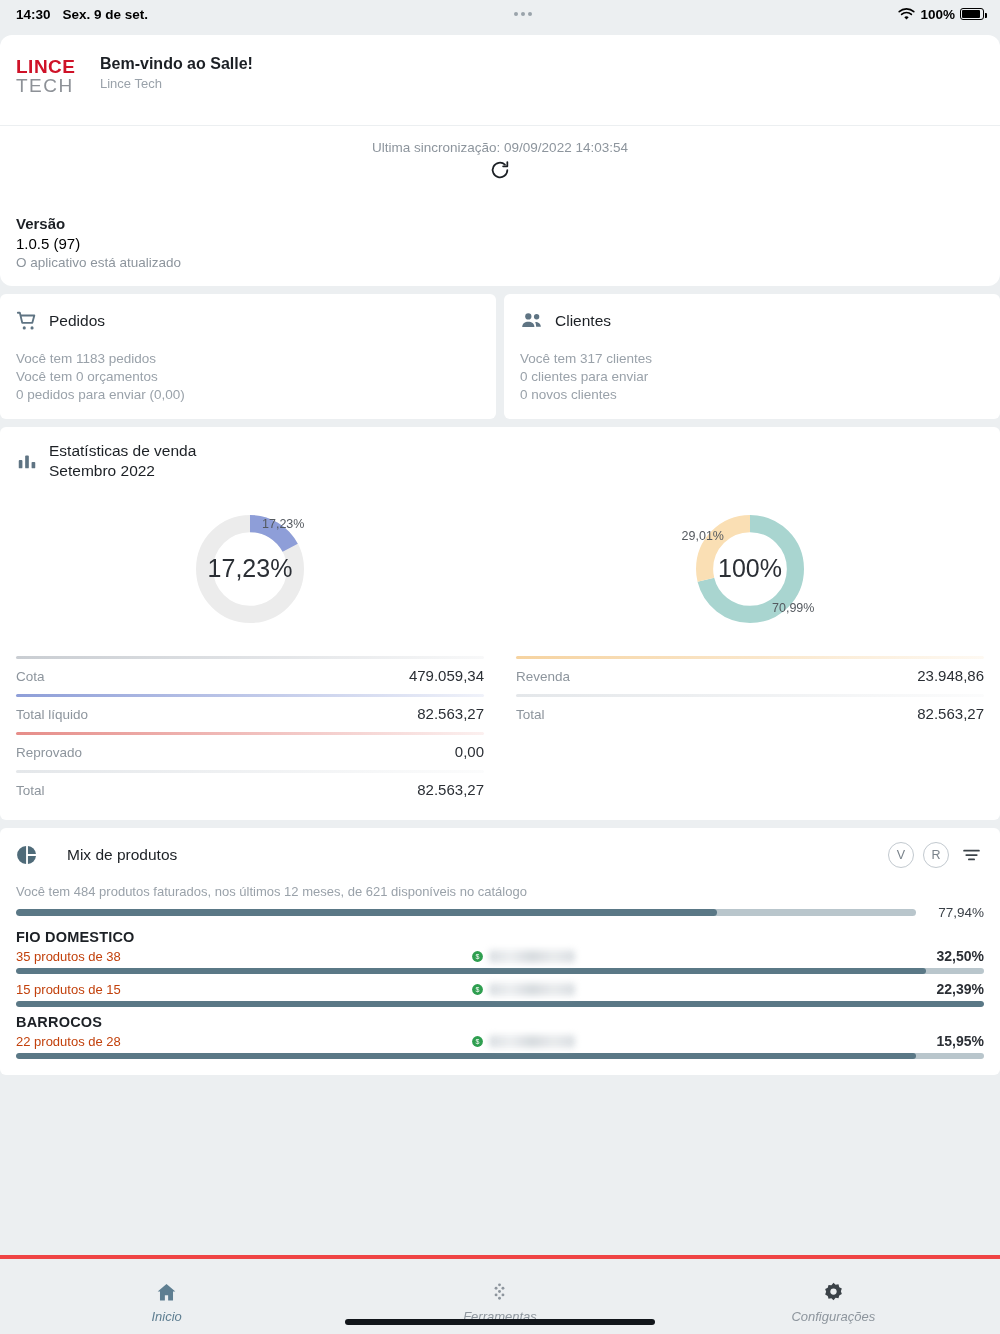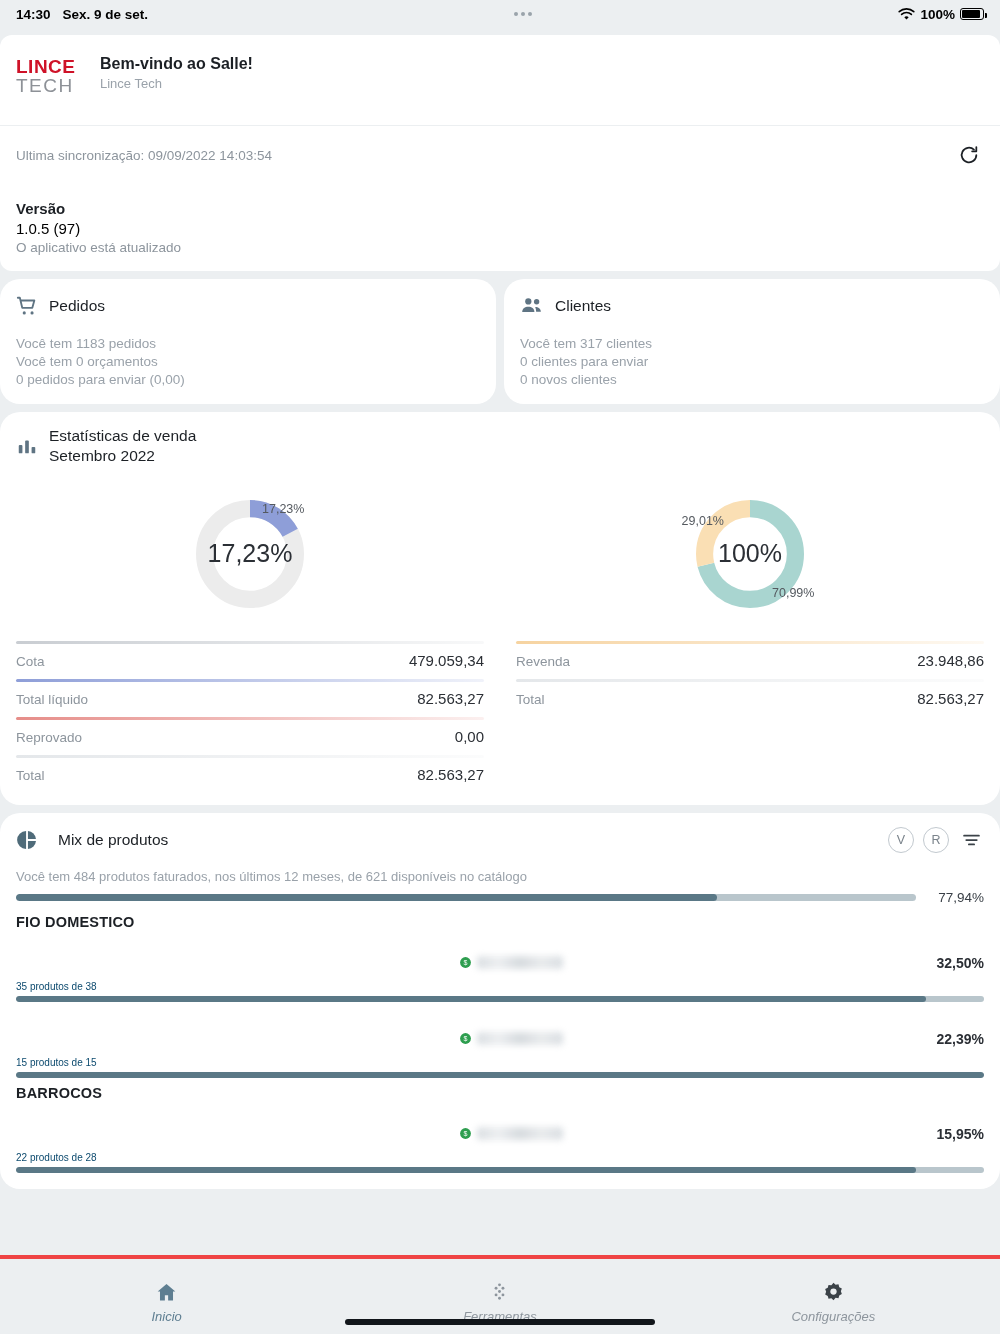--- a/index.html
+++ b/index.html
@@ -29,21 +29,21 @@
   }
   .battery::after {
     content: ""; position: absolute; right: -3.5px; top: 3.5px;
     width: 2px; height: 5px; background: #000; border-radius: 0 1px 1px 0;
   }
   .battery i { position: absolute; left: 1.3px; top: 1.3px; bottom: 1.3px; width: 82%; background: #000; border-radius: 1px; display:block;}
 
   
   .content { flex: 1; overflow: hidden; padding: 7px 0 0 0; }
   .card {
-    background: #fff; border-radius: 20px;
+    background: #fff; border-radius: 6px;
     margin: 0 0 8px 0;
   }
   .card.pad { padding: 14px 16px; }
 
   
   .welcome { display: flex; align-items: flex-start; gap: 14px; padding: 20px 16px 30px 16px; }
   .logo { width: 70px; flex: 0 0 70px; line-height: 1; padding-top: 2px;}
   .logo .l1 { font-size: 19px; font-weight: 700; color: #cf1228; letter-spacing: .5px; }
   .logo .l2 { font-size: 19px; font-weight: 400; color: #8d9197; letter-spacing: 1.5px; }
   .welcome-text .wt-title { font-size: 16px; font-weight: 600; color: #1c2025; margin-bottom: 3px; }
@@ -84,40 +84,40 @@
   .tables { display: flex; padding: 0 0 12px 0; }
   .tablecol { flex: 1; padding: 0 16px; }
   .trow { position: relative; padding: 11px 0 10px 0; display: flex; justify-content: space-between; align-items: baseline; }
   .trow .bar { position: absolute; top: 0; left: 0; height: 2.5px; width: 100%; border-radius: 2px; }
   .trow .tlabel { font-size: 13.5px; color: #8d959d; }
   .trow .tvalue { font-size: 15px; color: #2b2f35; }
 
   
   .mix { padding: 14px 16px 16px 16px; }
   .mix-head { display: flex; align-items: center; justify-content: space-between; margin-bottom: 16px; }
-  .mix-head-left { display: flex; align-items: center; gap: 20px; }
+  .mix-head-left { display: flex; align-items: center; gap: 29px; }
   .mix-title { font-size: 15.5px; color: #1c2025; }
   .mix-actions { display: flex; align-items: center; gap: 9px; }
   .circ-btn {
     width: 26px; height: 26px; border-radius: 50%; border: 1px solid #c2c9cf;
     display: flex; align-items: center; justify-content: center;
     font-size: 12.5px; color: #7a838b; cursor: pointer;
   }
   .filter-btn { width: 26px; height: 26px; display: flex; align-items:center; justify-content:center; cursor:pointer; }
 
   .mix-sub { font-size: 13px; color: #9aa2aa; margin-bottom: 6px; }
   .pbar-row { display: flex; align-items: center; gap: 10px; margin-bottom: 2px; }
   .pbar { flex: 1; height: 7px; border-radius: 4px; background: #b9c6cc; overflow: hidden; }
   .pbar i { display: block; height: 100%; background: #5a7886; border-radius: 4px; }
   .pbar-pct { font-size: 13.5px; color: #3a4047; min-width: 58px; text-align: right; }
 
   .prod { padding-top: 7px; }
   .prod-name { font-size: 14.5px; font-weight: 600; color: #1c2025; letter-spacing: .2px; margin-bottom: 3px; }
   .prod-mid { display: flex; align-items: center; justify-content: space-between; margin-bottom: 4px; }
-  .prod-count { font-size: 10px; color: #0c4a6e; margin-top: 48px; }
+  .prod-count { font-size: 13px; color: #c2410c; }
   .prod-money { display: flex; align-items: center; gap: 5px; }
   .money-blur {
     width: 86px; height: 13px; border-radius: 3px;
     background: linear-gradient(90deg,#d8dde1,#eceef0,#d4d9dd,#e8eaec,#d8dde1);
     filter: blur(3.2px); opacity: .95;
   }
   .prod-pct { font-size: 14px; font-weight: 600; color: #2b2f35; min-width: 58px; text-align: right; }
   .prod-bar { height: 6px; border-radius: 3px; background: #b9c6cc; overflow: hidden; }
   .prod-bar i { display: block; height: 100%; background: #5a7886; border-radius: 3px; }
 
@@ -175,21 +175,21 @@
         <div class="logo">
           <div class="l1">LINCE</div>
           <div class="l2">TECH</div>
         </div>
         <div class="welcome-text">
           <div class="wt-title">Bem-vindo ao Salle!</div>
           <div class="wt-sub">Lince Tech</div>
         </div>
       </div>
 
-      <div class="sync" style="border-top:1px solid #eceff1;">
+      <div class="sync" style="border-top:1px solid #eceff1;flex-direction:column;">
         <span class="sync-text">Ultima sincronização: 09/09/2022 14:03:54</span>
         <span class="refresh-btn">
           <svg width="22" height="22" viewBox="0 0 24 24">
             <path d="M20 12a8 8 0 1 1-2.6-5.9" stroke="#1c2025" stroke-width="1.9" fill="none" stroke-linecap="round"></path>
             <path d="M20 3.4V8h-4.6" stroke="#1c2025" stroke-width="1.9" fill="none" stroke-linecap="round" stroke-linejoin="round"></path>
           </svg>
         </span>
       </div>
     </div>
 

